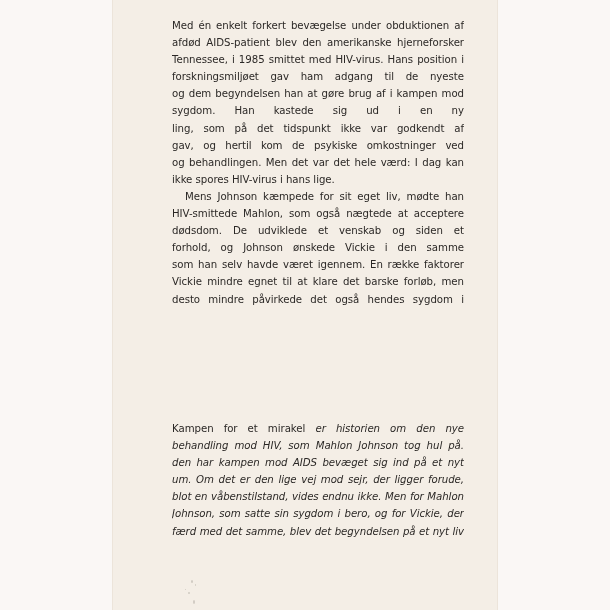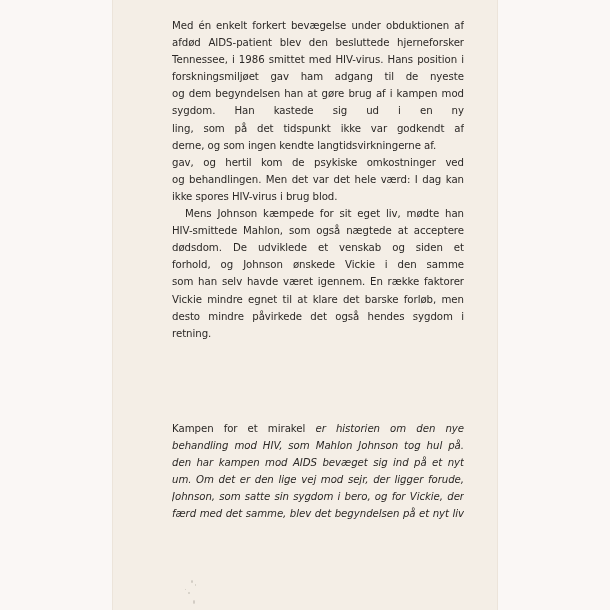--- a/index.html
+++ b/index.html
@@ -62,51 +62,50 @@
     }
   </style>
 </head>
 <body>
 
 <div class="page">
 
   <div class="text-block body-text">
     <p>
       <span class="line justify">Med én enkelt forkert bevægelse under obduktionen af en</span>
-      <span class="line justify">afdød AIDS-patient blev den besluttede hjerneforsker</span>
-      <span class="line justify">Tennessee, i 1986 smittet med HIV-virus. Hans position i</span>
+      <span class="line justify">afdød AIDS-patient blev den amerikanske hjerneforsker</span>
+      <span class="line justify">Tennessee, i 1985 smittet med HIV-virus. Hans position i</span>
       <span class="line justify">forskningsmiljøet gav ham adgang til de nyeste resultater,</span>
       <span class="line justify">og dem begyndelsen han at gøre brug af i kampen mod sin</span>
       <span class="line justify">sygdom. Han kastede sig ud i en ny kombinationsbehand-</span>
       <span class="line justify">ling, som på det tidspunkt ikke var godkendt af myndighe-</span>
-      <span class="line">derne, og som ingen kendte langtidsvirkningerne af.</span>
     </p>
     <p>
       <span class="line justify">gav, og hertil kom de psykiske omkostninger ved sygdommen</span>
       <span class="line justify">og behandlingen. Men det var det hele værd: I dag kan der</span>
-      <span class="line">ikke spores HIV-virus i brug blod.</span>
+      <span class="line">ikke spores HIV-virus i hans lige.</span>
     </p>
     <p>
       <span class="line justify" style="padding-left:13px">Mens Johnson kæmpede for sit eget liv, mødte han den</span>
       <span class="line justify">HIV-smittede Mahlon, som også nægtede at acceptere sin</span>
       <span class="line justify">dødsdom. De udviklede et venskab og siden et kærligheds-</span>
       <span class="line justify">forhold, og Johnson ønskede Vickie i den samme behandling,</span>
       <span class="line justify">som han selv havde været igennem. En række faktorer gjorde</span>
       <span class="line justify">Vickie mindre egnet til at klare det barske forløb, men ikke</span>
       <span class="line justify">desto mindre påvirkede det også hendes sygdom i positiv</span>
-      <span class="line">retning.</span>
     </p>
   </div>
 
   <div class="text-block blurb">
     <p>
       <span class="line justify"><span class="upright">Kampen for et mirakel</span><span> er historien om den nye kombinations-</span></span>
       <span class="line justify">behandling mod HIV, som Mahlon Johnson tog hul på. Med</span>
       <span class="line justify">den har kampen mod AIDS bevæget sig ind på et nyt territori-</span>
       <span class="line justify">um. Om det er den lige vej mod sejr, der ligger forude, eller</span>
+      <span class="line justify">blot en våbenstilstand, vides endnu ikke. Men for Mahlon</span>
       <span class="line justify">Johnson, som satte sin sygdom i bero, og for Vickie, der er i</span>
       <span class="line justify">færd med det samme, blev det begyndelsen på et nyt liv med</span>
     </p>
   </div>
 
   <span class="speck" style="left:79px;top:580px;width:2px;height:3px;"></span>
   <span class="speck" style="left:83px;top:584px;width:1px;height:2px;"></span>
   <span class="speck" style="left:76px;top:592px;width:2px;height:2px;"></span>
   <span class="speck" style="left:81px;top:600px;width:2px;height:4px;"></span>
   <span class="speck" style="left:73px;top:589px;width:1px;height:1px;"></span>

